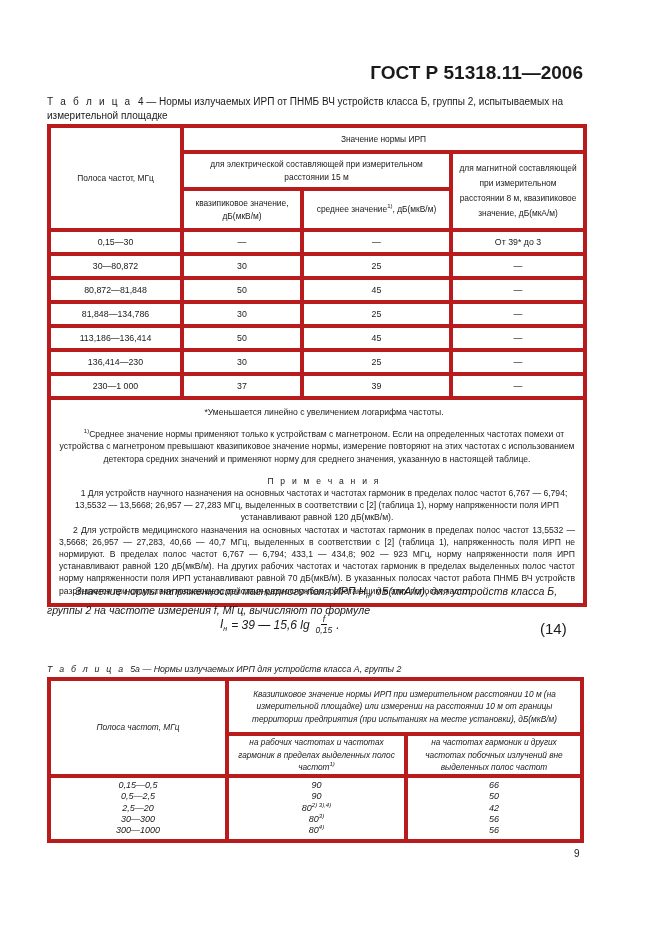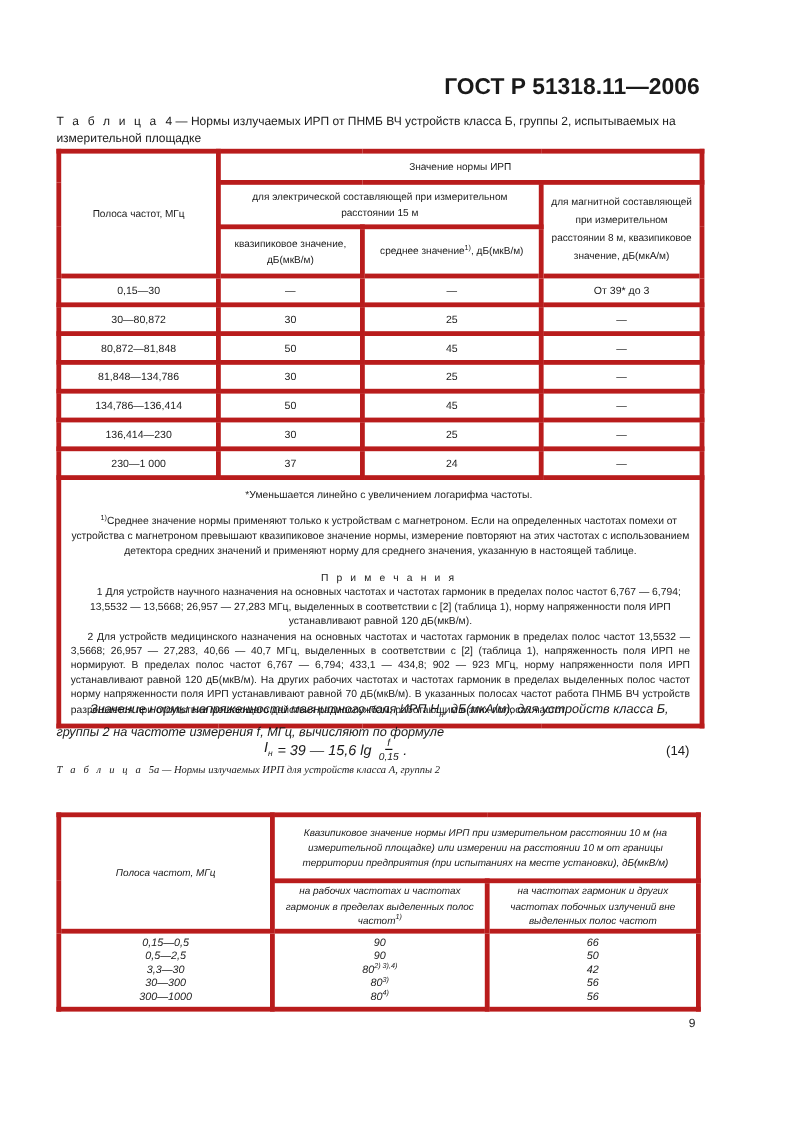--- a/index.html
+++ b/index.html
@@ -18,22 +18,22 @@
   .notes-cell p { margin: 0; }
   .indent { text-indent: 14px; text-align: center; }
   .it { }
   .gap { height: 10px; }
   sup { font-size: 6px; vertical-align: 4px; line-height: 0; }
   .para { left: 47px; width: 536px; top: 584px; font-style: italic; font-size: 10.6px; line-height: 15px; }
   .para .first { text-indent: 28px; }
   .formula { left: 220px; top: 614px; font-style: italic; font-size: 12px; display: flex; align-items: center; gap: 4px; }
   .frac { display: inline-flex; flex-direction: column; align-items: center; font-size: 8.5px; line-height: 10px; margin-left: 2px; }
   .frac .num { border-bottom: 0.8px solid #111; padding: 0 2px; }
-  .eqno { left: 540px; top: 620px; font-size: 11px; margin-left: 15px; }
-  .caption2 { left: 47px; top: 636px; font-size: 8.8px; font-style: italic; font-family: Liberation Serif, serif; }
+  .eqno { left: 540px; top: 620px; font-size: 15px; }
+  .caption2 { left: 47px; top: 664px; font-size: 8.8px; font-style: italic; }
   #t5 { left: 47px; top: 677px; width: 533px; }
   #t5 td { font-style: italic; font-size: 8.3px; line-height: 12.6px; }
   #t5 .hdr-bottom td { border-bottom: 2.5px solid #111; }
   #t5 .body td { padding: 2px 4px; line-height: 11.4px; font-size: 9px; }
   .page-no { left: 574px; top: 848px; font-size: 10px; }
 </style>
 </head>
 <body>
 
 <div class="abs doc-id">ГОСТ Р 51318.11—2006</div>
@@ -81,35 +81,35 @@
     <td>45</td>
     <td>—</td>
   </tr>
   <tr class="body-row">
     <td>81,848—134,786</td>
     <td>30</td>
     <td>25</td>
     <td>—</td>
   </tr>
   <tr class="body-row">
-    <td>134,786—136,414</td>
+    <td>113,186—136,414</td>
     <td>50</td>
     <td>45</td>
     <td>—</td>
   </tr>
   <tr class="body-row">
     <td>136,414—230</td>
     <td>30</td>
     <td>25</td>
     <td>—</td>
   </tr>
   <tr class="body-row">
     <td>230—1 000</td>
     <td>37</td>
-    <td>24</td>
+    <td>39</td>
     <td>—</td>
   </tr>
   <tr>
     <td colspan="4" class="notes-cell">
       <p class="indent">*Уменьшается линейно с увеличением логарифма частоты.</p>
       <div class="gap"></div>
       <p class="indent"><sup>1)</sup><span>Среднее значение нормы применяют только к устройствам с магнетроном. Если на определенных частотах помехи от устройства с магнетроном превышают квазипиковое значение нормы, измерение повторяют на этих частотах с использованием детектора средних значений и применяют норму для среднего значения, указанную в настоящей таблице.</span></p>
       <div class="gap"></div>
       <p class="indent it spaced">П р и м е ч а н и я</p>
       <p class="indent it">1 Для устройств научного назначения на основных частотах и частотах гармоник в пределах полос частот 6,767 — 6,794; 13,5532 — 13,5668; 26,957 — 27,283 МГц, выделенных в соответствии с [2] (таблица 1), норму напряженности поля ИРП устанавливают равной 120 дБ(мкВ/м).</p>
@@ -151,21 +151,21 @@
     <td colspan="2">Квазипиковое значение нормы ИРП при измерительном расстоянии 10 м (на измерительной площадке) или измерении на расстоянии 10 м от границы территории предприятия (при испытаниях на месте установки), дБ(мкВ/м)</td>
   </tr>
   <tr class="hdr-bottom" style="height:37px">
     <td><span>на рабочих частотах и частотах гармоник в пределах выделенных полос частот</span><sup>1)</sup></td>
     <td>на частотах гармоник и других частотах побочных излучений вне выделенных полос частот</td>
   </tr>
   <tr class="body" style="height:64px">
     <td>
       <div>0,15—0,5</div>
       <div>0,5—2,5</div>
-      <div>3,3—30</div>
+      <div>2,5—20</div>
       <div>30—300</div>
       <div>300—1000</div>
     </td>
     <td>
       <div><span>90</span><sup></sup></div>
       <div><span>90</span><sup></sup></div>
       <div><span>80</span><sup>2) 3),4)</sup></div>
       <div><span>80</span><sup>3)</sup></div>
       <div><span>80</span><sup>4)</sup></div>
     </td>

